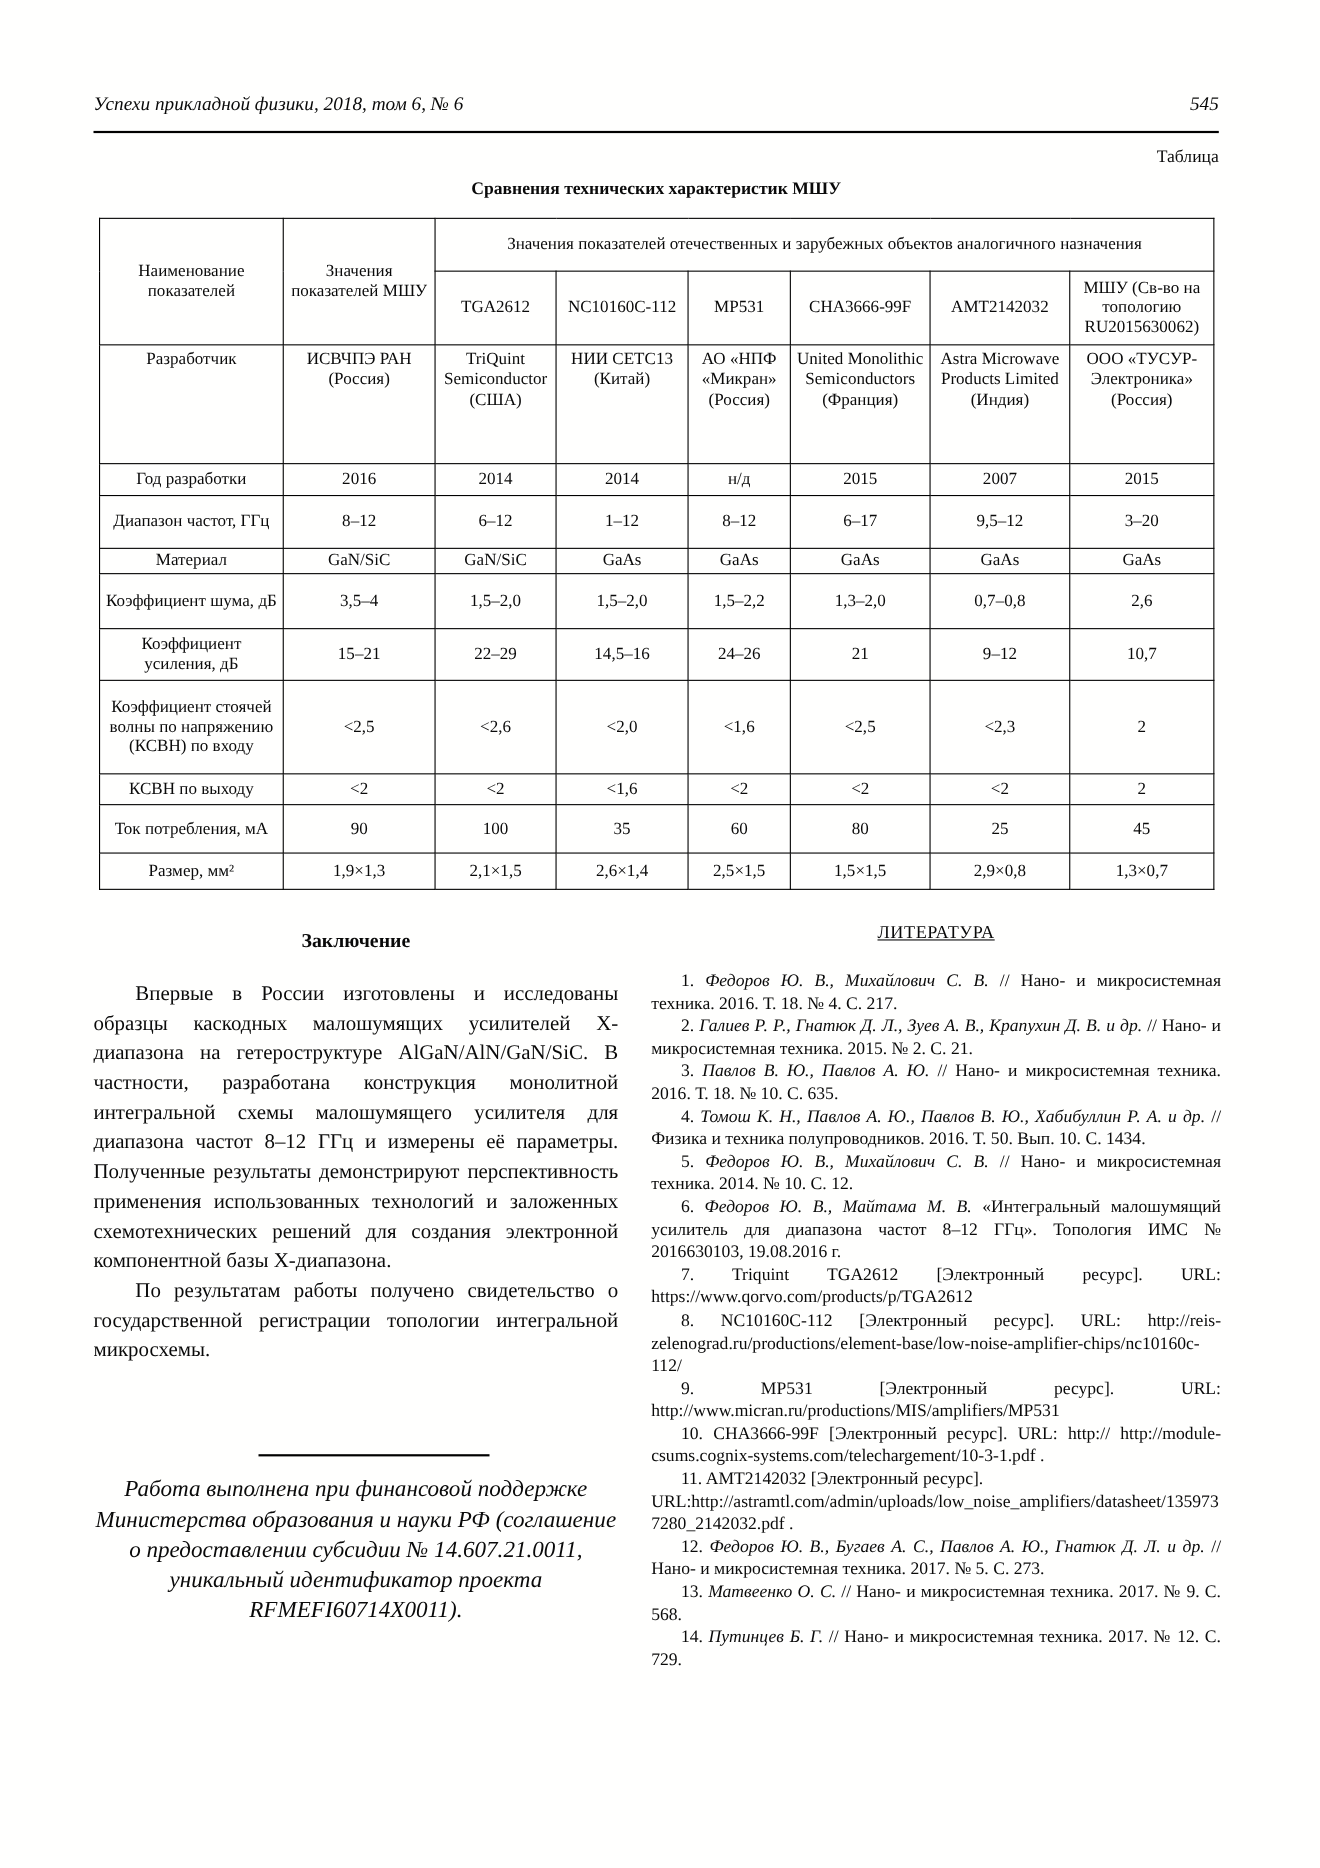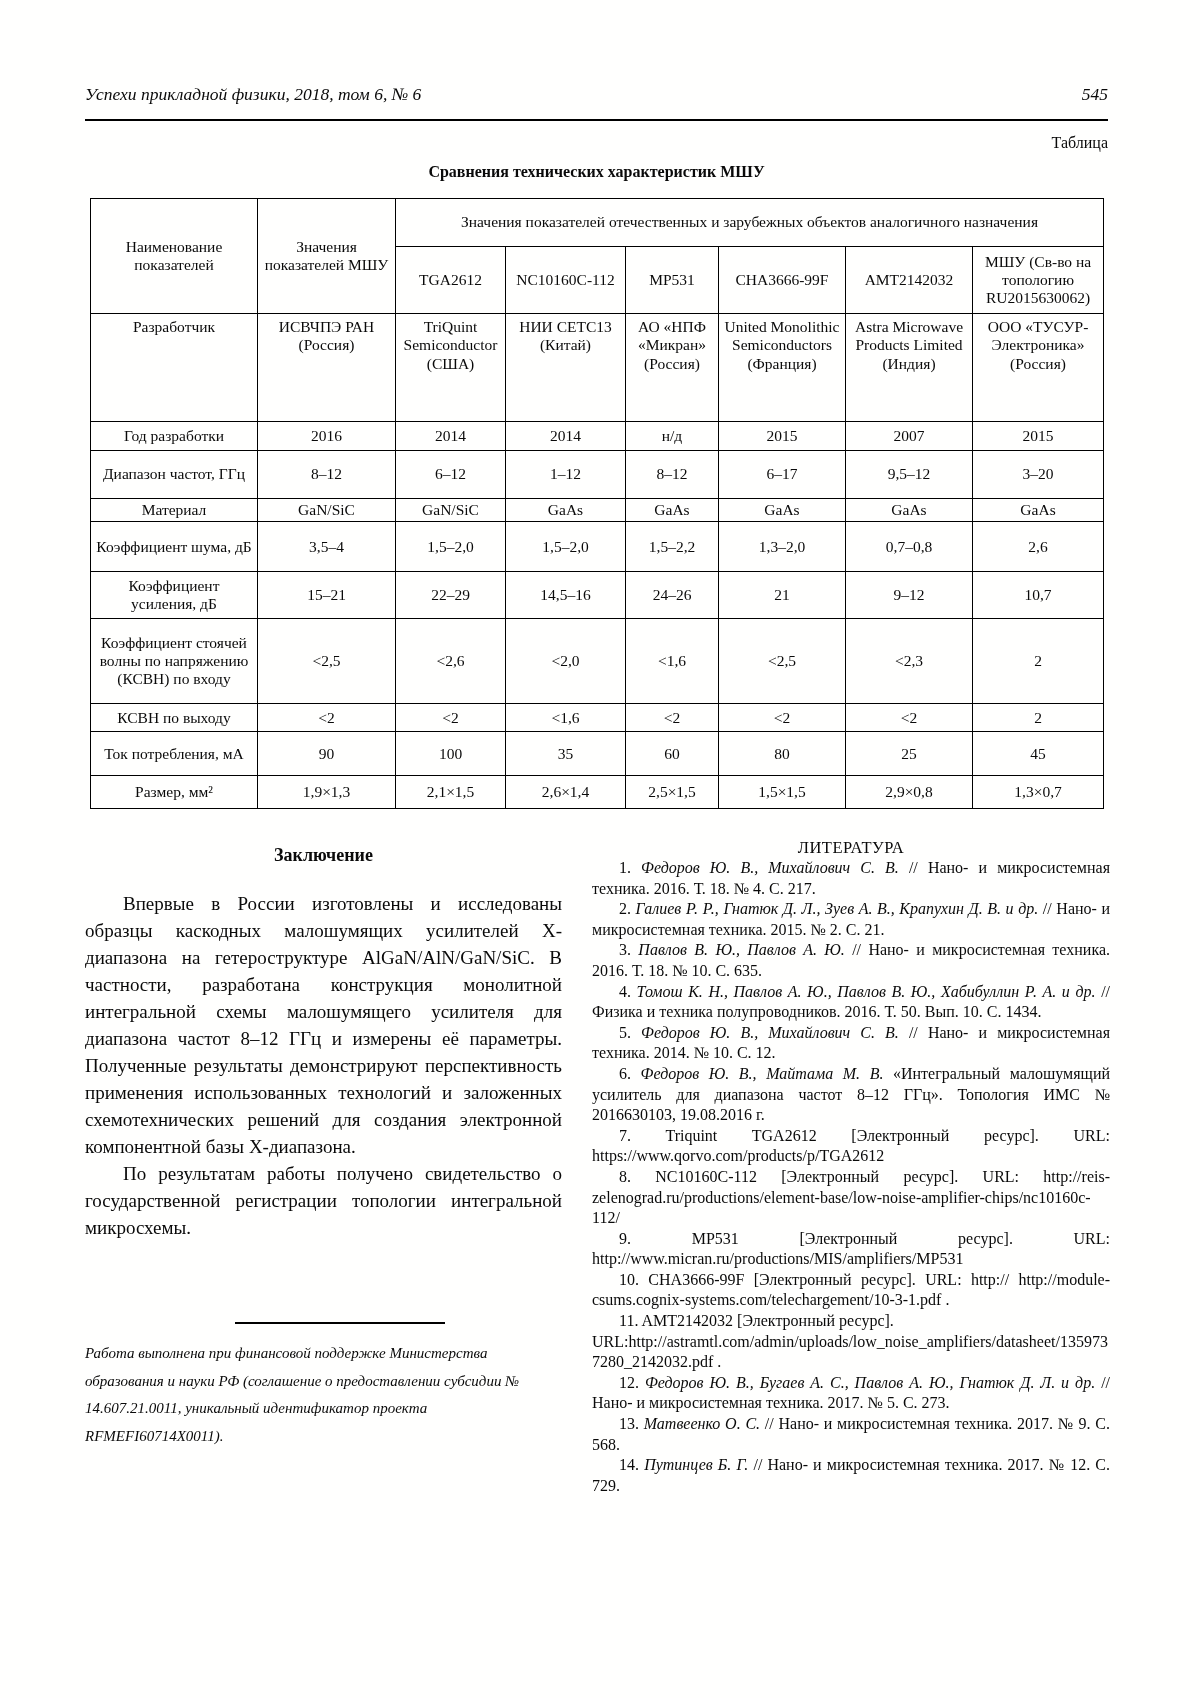--- a/index.html
+++ b/index.html
@@ -64,28 +64,28 @@
     margin-bottom: 24px;
   }
   .body-par {
     font-size: 19px; line-height: 27px;
     text-align: justify; text-indent: 38px;
   }
   
   .footnote { position: absolute; left: 85px; top: 1322px; width: 477px; }
   .fn-rule { width: 210px; height: 2px; background: #000; margin: 0 0 16px 150px; }
   .fn-text {
-    font-style: italic; font-size: 15px; line-height: 27.5px;
-    text-align: left;
+    font-style: italic; font-size: 21px; line-height: 27.5px;
+    text-align: center;
   }
   
   .col-right { position: absolute; left: 592px; top: 838px; width: 518px; }
   .lit-head {
     font-size: 16.5px; font-weight: normal; text-align: center;
-    letter-spacing: 0.5px; 
+    letter-spacing: 0.5px; margin-bottom: 24px; text-decoration: underline;
   }
   .ref {
     font-size: 16px; line-height: 20.6px;
     text-align: justify; text-indent: 27px;
     overflow-wrap: break-word;
   }
   .ref-authors { font-style: italic; }
   .ref-text { white-space: pre-line; }
 </style>
 </head>

